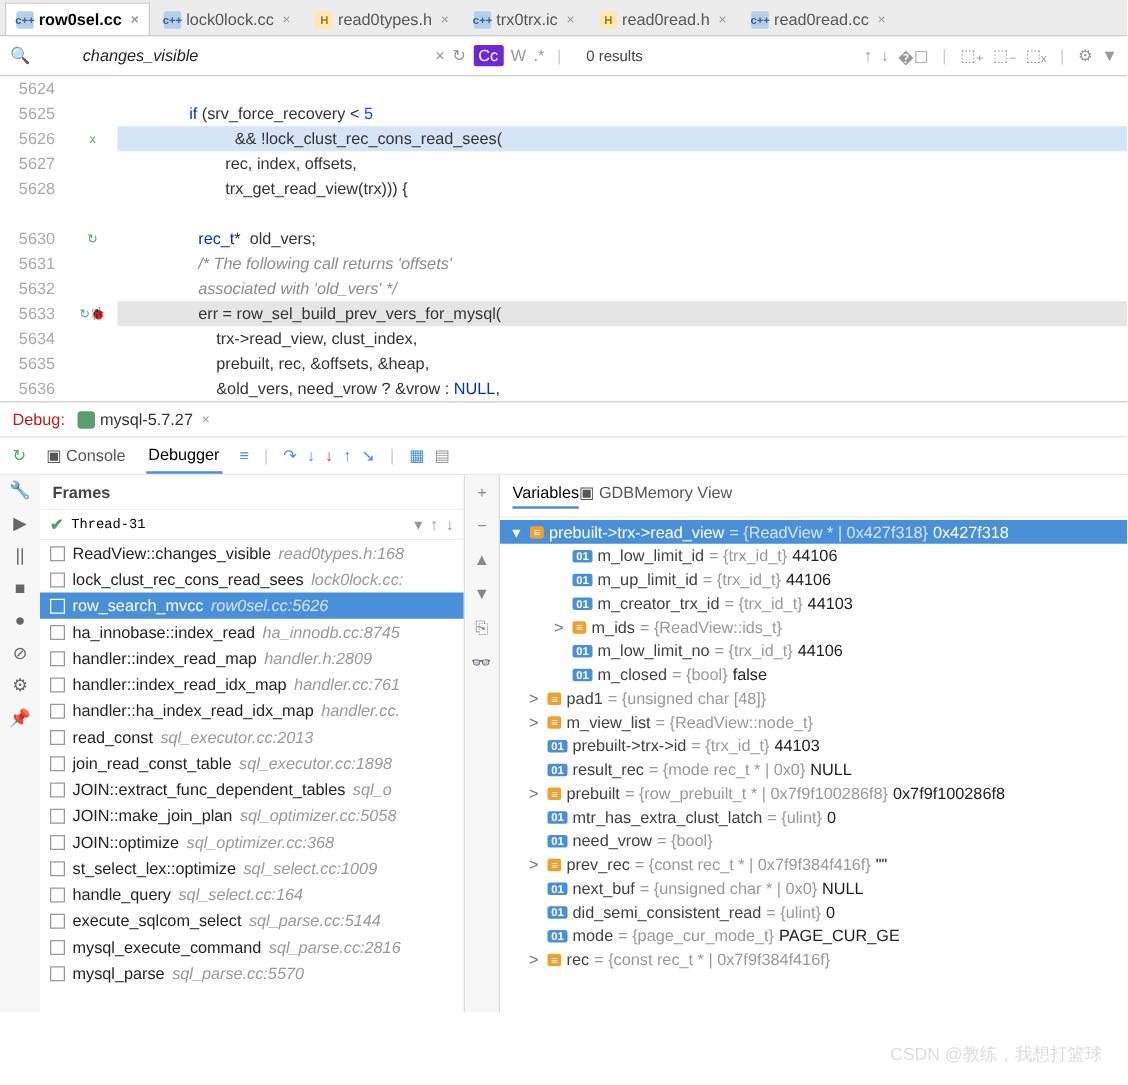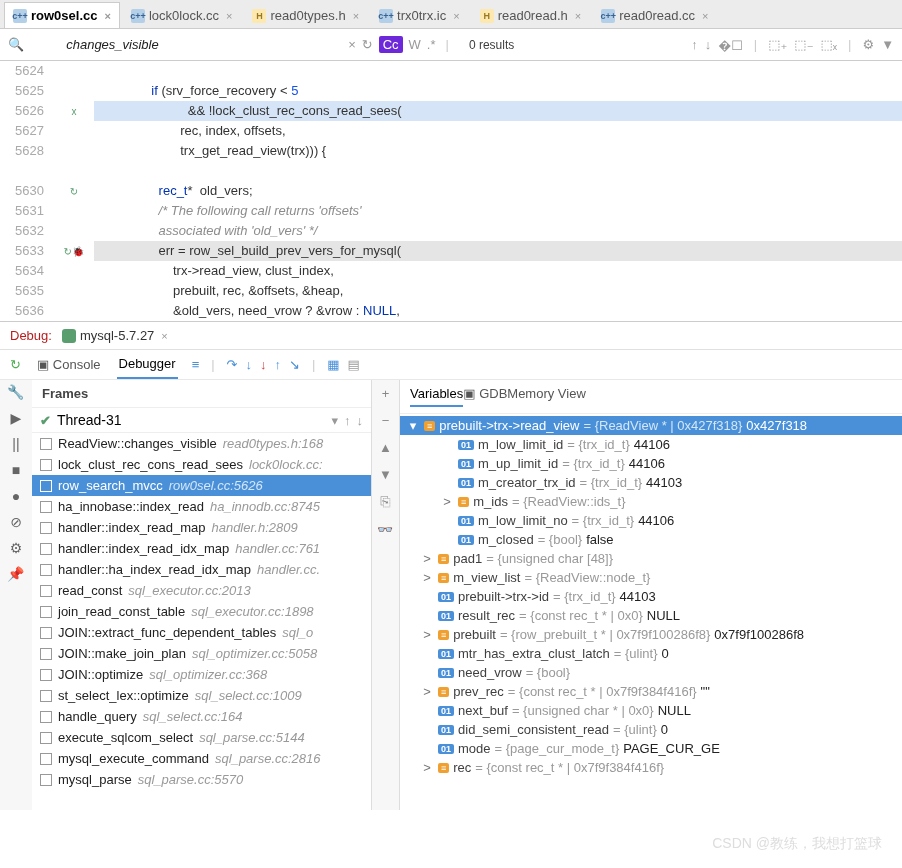--- a/index.html
+++ b/index.html
@@ -37,21 +37,21 @@
 .debug-tabs { display:flex; align-items:center; padding:0 10px; gap:14px; border-bottom:1px solid #e8e8e8;}
 .dtab { padding:6px 2px; cursor:pointer; color:#555;}
 .dtab.active { border-bottom:2px solid #4a90d9; color:#000;}
 .debug-body { display:flex; height:430px; }
 .left-strip { width:32px; background:#f7f7f7; display:flex; flex-direction:column; align-items:center; padding-top:4px; gap:10px;}
 .left-strip span { cursor:pointer; font-size:14px; color:#666;}
 .frames-panel { width:340px; border-right:1px solid #ddd; display:flex; flex-direction:column;}
 .frames-header { padding:6px 10px; font-weight:bold; color:#444; border-bottom:1px solid #eee;}
 .thread-select { display:flex; align-items:center; padding:4px 8px; border-bottom:1px solid #eee; gap:6px;}
 .thread-select .chk { color:#5a9e6f; font-weight:bold;}
-.thread-select input { border:none; outline:none; flex:1; font-size:14px;}
+.thread-select input { border:none; outline:none; flex:1; font-size:11px;font-family:Liberation Mono, monospace;}
 .frames-list { flex:1; overflow:hidden;}
 .frame { display:flex; align-items:center; padding:3px 8px; gap:6px; cursor:pointer; white-space:nowrap; overflow:hidden;}
 .frame.sel { background:#4a90d9; color:#fff;}
 .frame.sel .floc { color:#d4e6f7; font-style:italic;}
 .fname { color:#222;}
 .frame.sel .fname { color:#fff;}
 .floc { color:#999; font-style:italic;}
 .fr-icon { width:12px; height:12px; border:1px solid #999; display:inline-block; flex-shrink:0;}
 .frame.sel .fr-icon { border-color:#fff;}
 .vars-panel { flex:1; display:flex; flex-direction:column;}
@@ -409,21 +409,21 @@
             <span class="arrow"></span>
             <span class="badge" style="background:#4a90d9">01</span> 
             <span class="vname">prebuilt-&gt;trx-&gt;id</span> 
             <span class="vtype">= {trx_id_t}</span> 
             <span class="vval">44103</span>
           </div>
           <div class="var" style="padding-left: 20px;">
             <span class="arrow"></span>
             <span class="badge" style="background:#4a90d9">01</span> 
             <span class="vname">result_rec</span> 
-            <span class="vtype">= {const rec_t * | 0x0}</span> 
+            <span class="vtype">= {mode rec_t * | 0x0}</span> 
             <span class="vval">NULL</span>
           </div>
           <div class="var" style="padding-left: 20px;">
             <span class="arrow">&gt;</span>
             <span class="badge" style="background:#f0a030">≡</span> 
             <span class="vname">prebuilt</span> 
             <span class="vtype">= {row_prebuilt_t * | 0x7f9f100286f8}</span> 
             <span class="vval">0x7f9f100286f8</span>
           </div>
           <div class="var" style="padding-left: 20px;">

